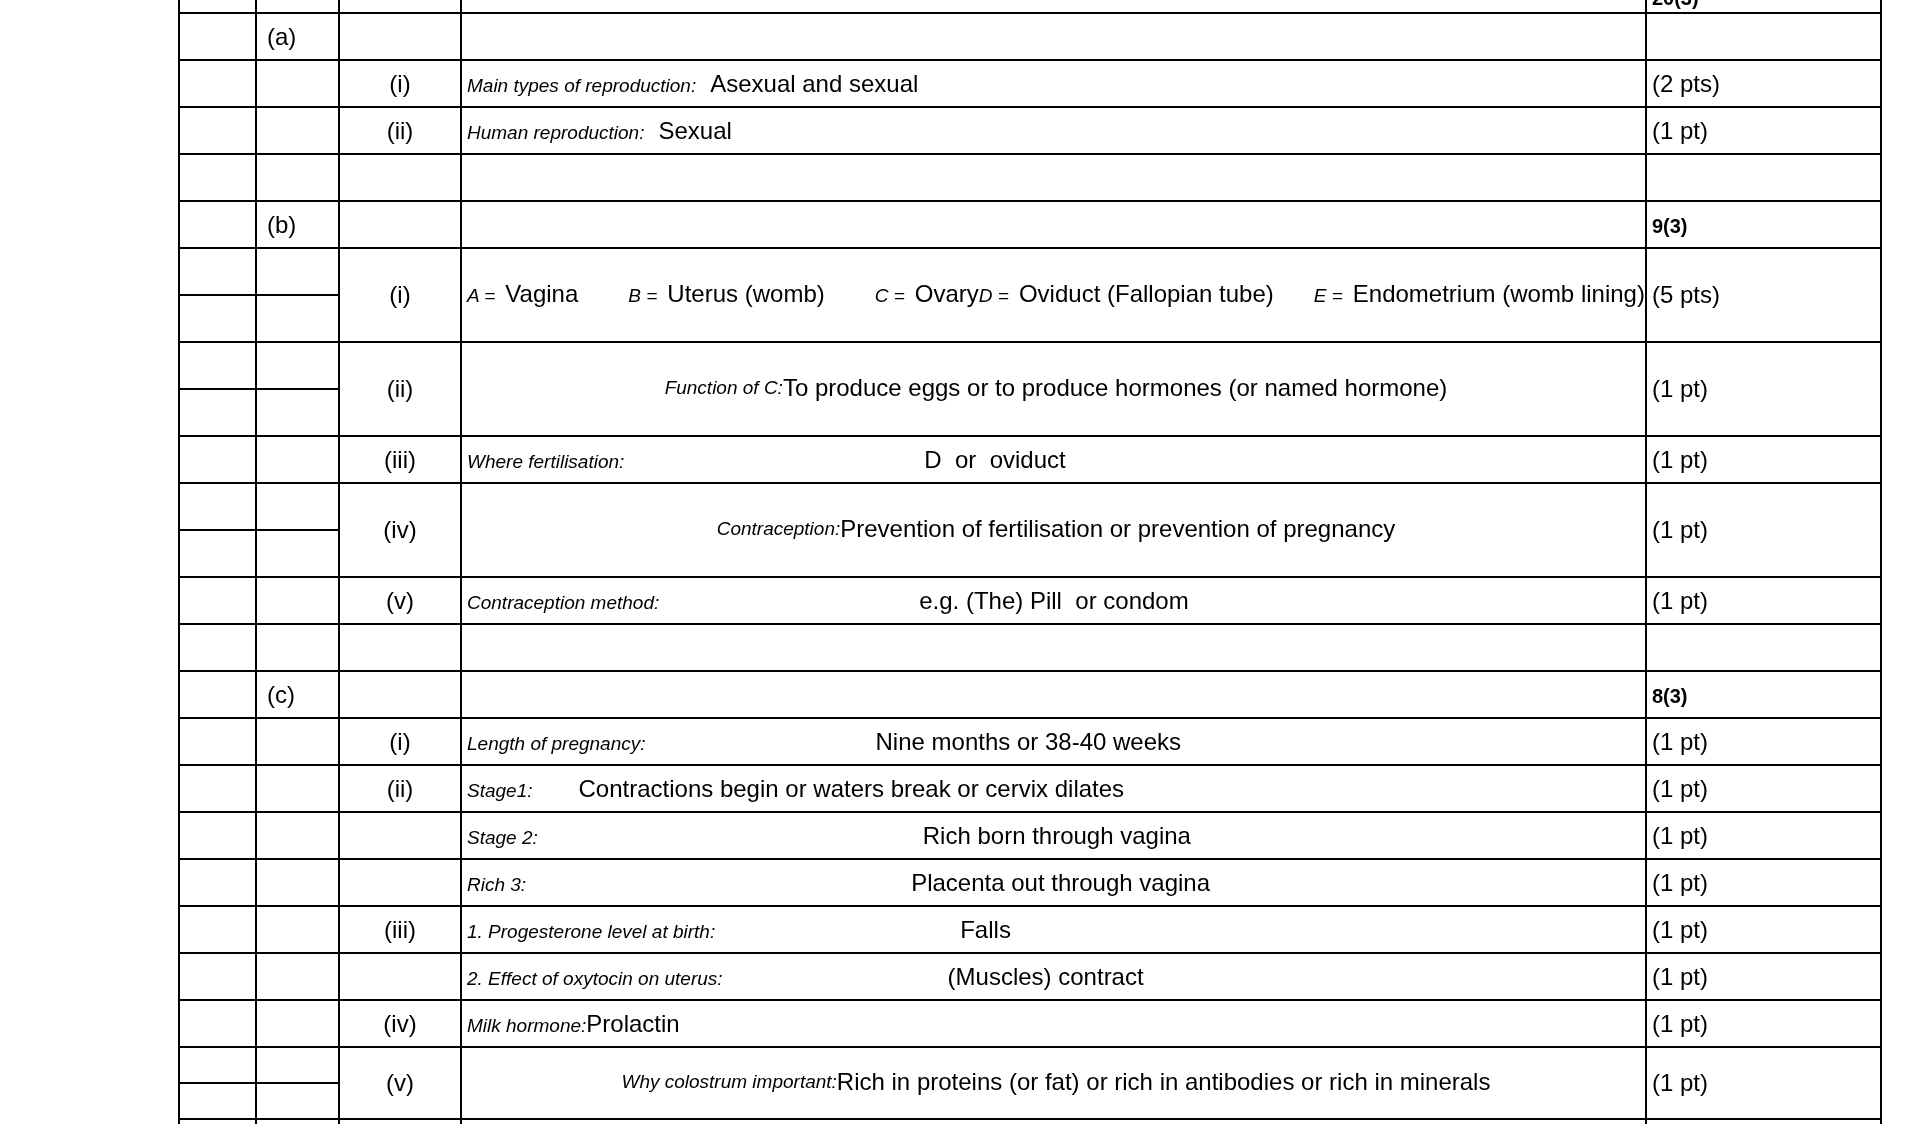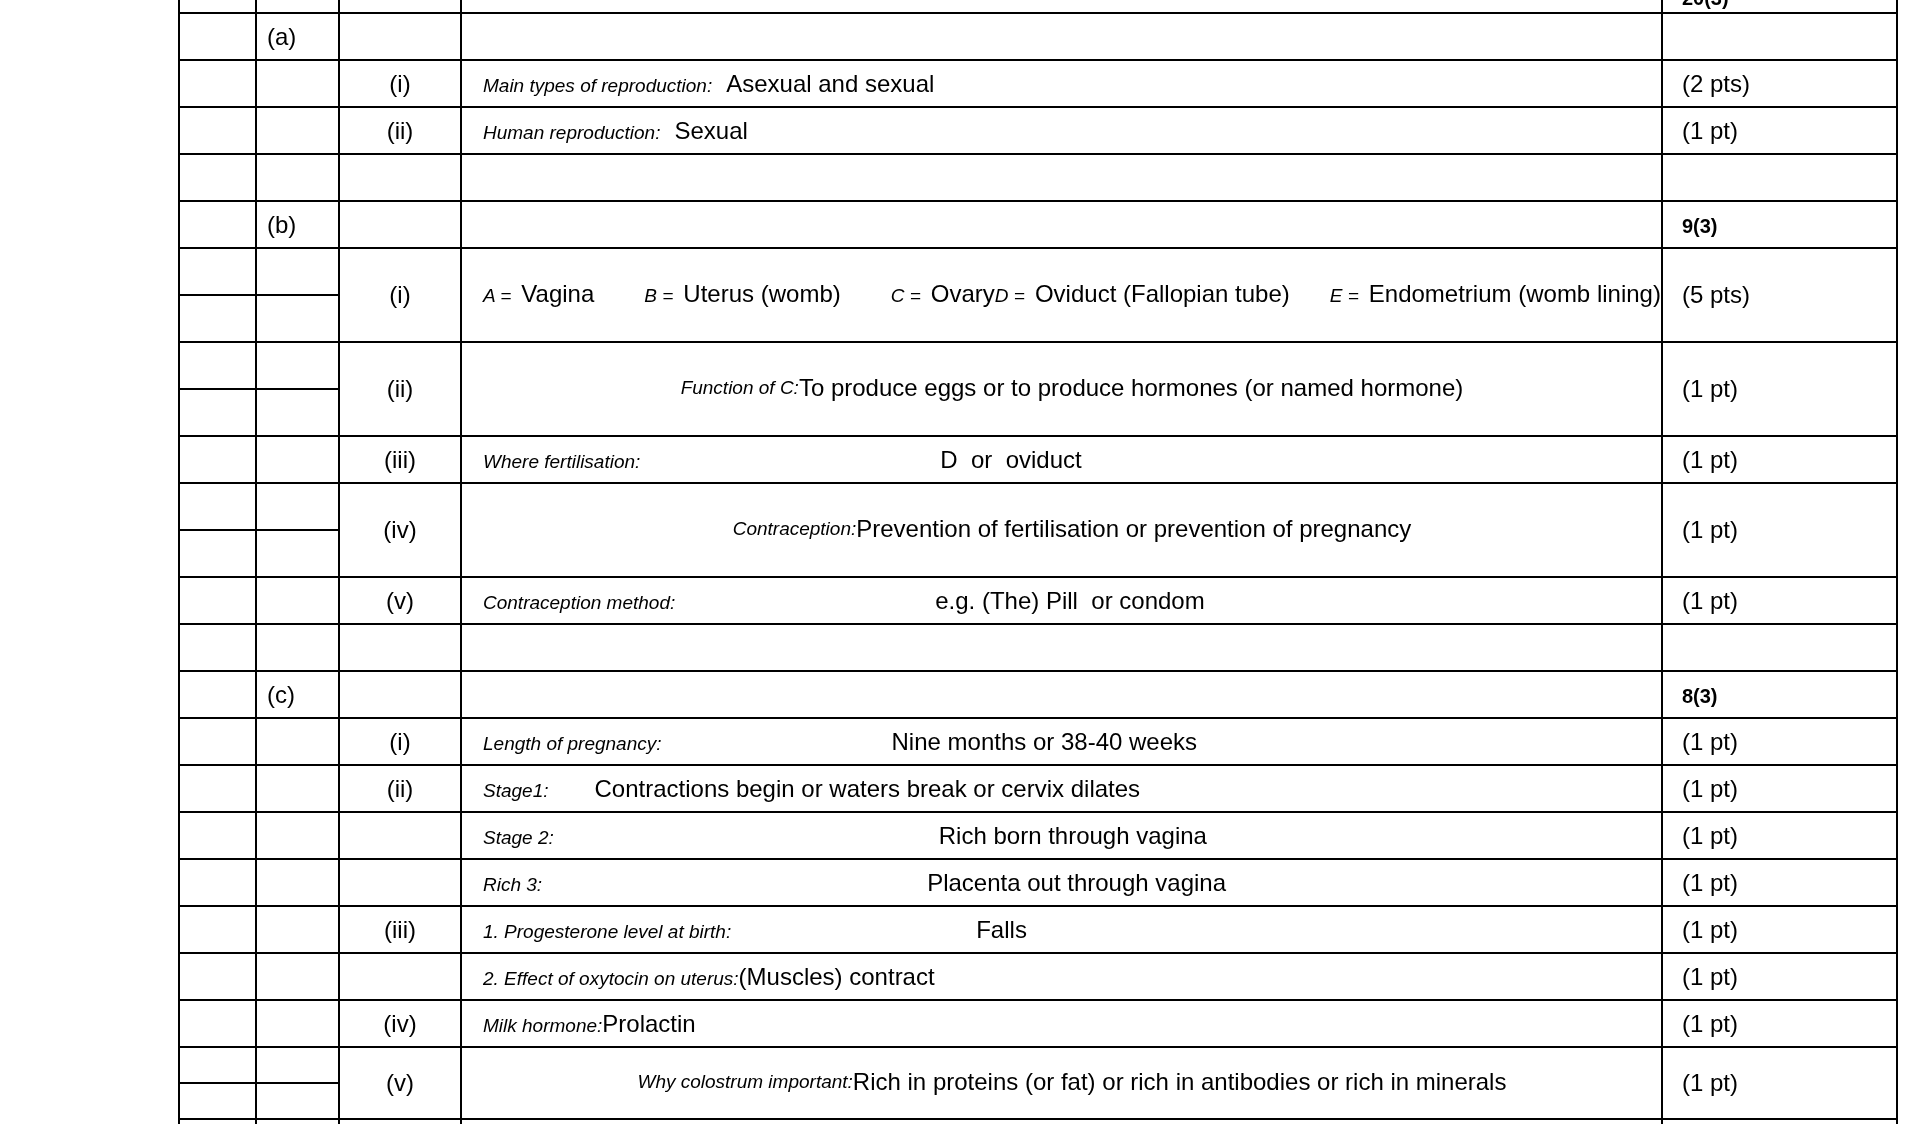--- a/index.html
+++ b/index.html
@@ -12,39 +12,39 @@
     border-collapse:collapse;table-layout:fixed;
   }
   td{border:2px solid #000;padding:0;overflow:hidden;vertical-align:middle}
   tr.h12{height:12px}
   tr.h12 td{border-top:none}
   tr.u{height:47px}
   tr.h36{height:36px}
   tr.h6{height:6px}
   tr.h6 td{border-bottom:none}
 
-  td.cont{padding-left:21px;text-align:left}
+  td.cont{padding-left:5px;text-align:left}
   td.let{padding-left:10px;font-size:24px}
   td.rom{text-align:center;font-size:24px}
-  td.pts{padding-left:19px;font-size:24px}
+  td.pts{padding-left:5px;font-size:24px}
 
   .lab{font-style:italic;font-size:19px}
   .ans{font-size:24px;white-space:pre}
   .total{font-weight:700;font-size:20px}
 
   .twoline{display:flex;flex-direction:row;justify-content:center}
   .twoline .line{line-height:44px;white-space:pre}
   .twoline.tight .line{line-height:34px}
 
   .m10{margin-left:10px}
   .m14{margin-left:14px}
   .m40{margin-left:40px}
   .m50{margin-left:50px}
   .m100{margin-left:46px}
-  .m225{}
+  .m225{margin-left:225px}
   .m230{margin-left:230px}
   .m245{margin-left:245px}
   .m260{margin-left:260px}
   .m300{margin-left:300px}
   .m335{}
   .m385{margin-left:385px}
 
   .clip{height:12px;overflow:hidden;position:relative}
   .clip .total{position:absolute;top:-16px;left:0;line-height:28px}
 </style>

